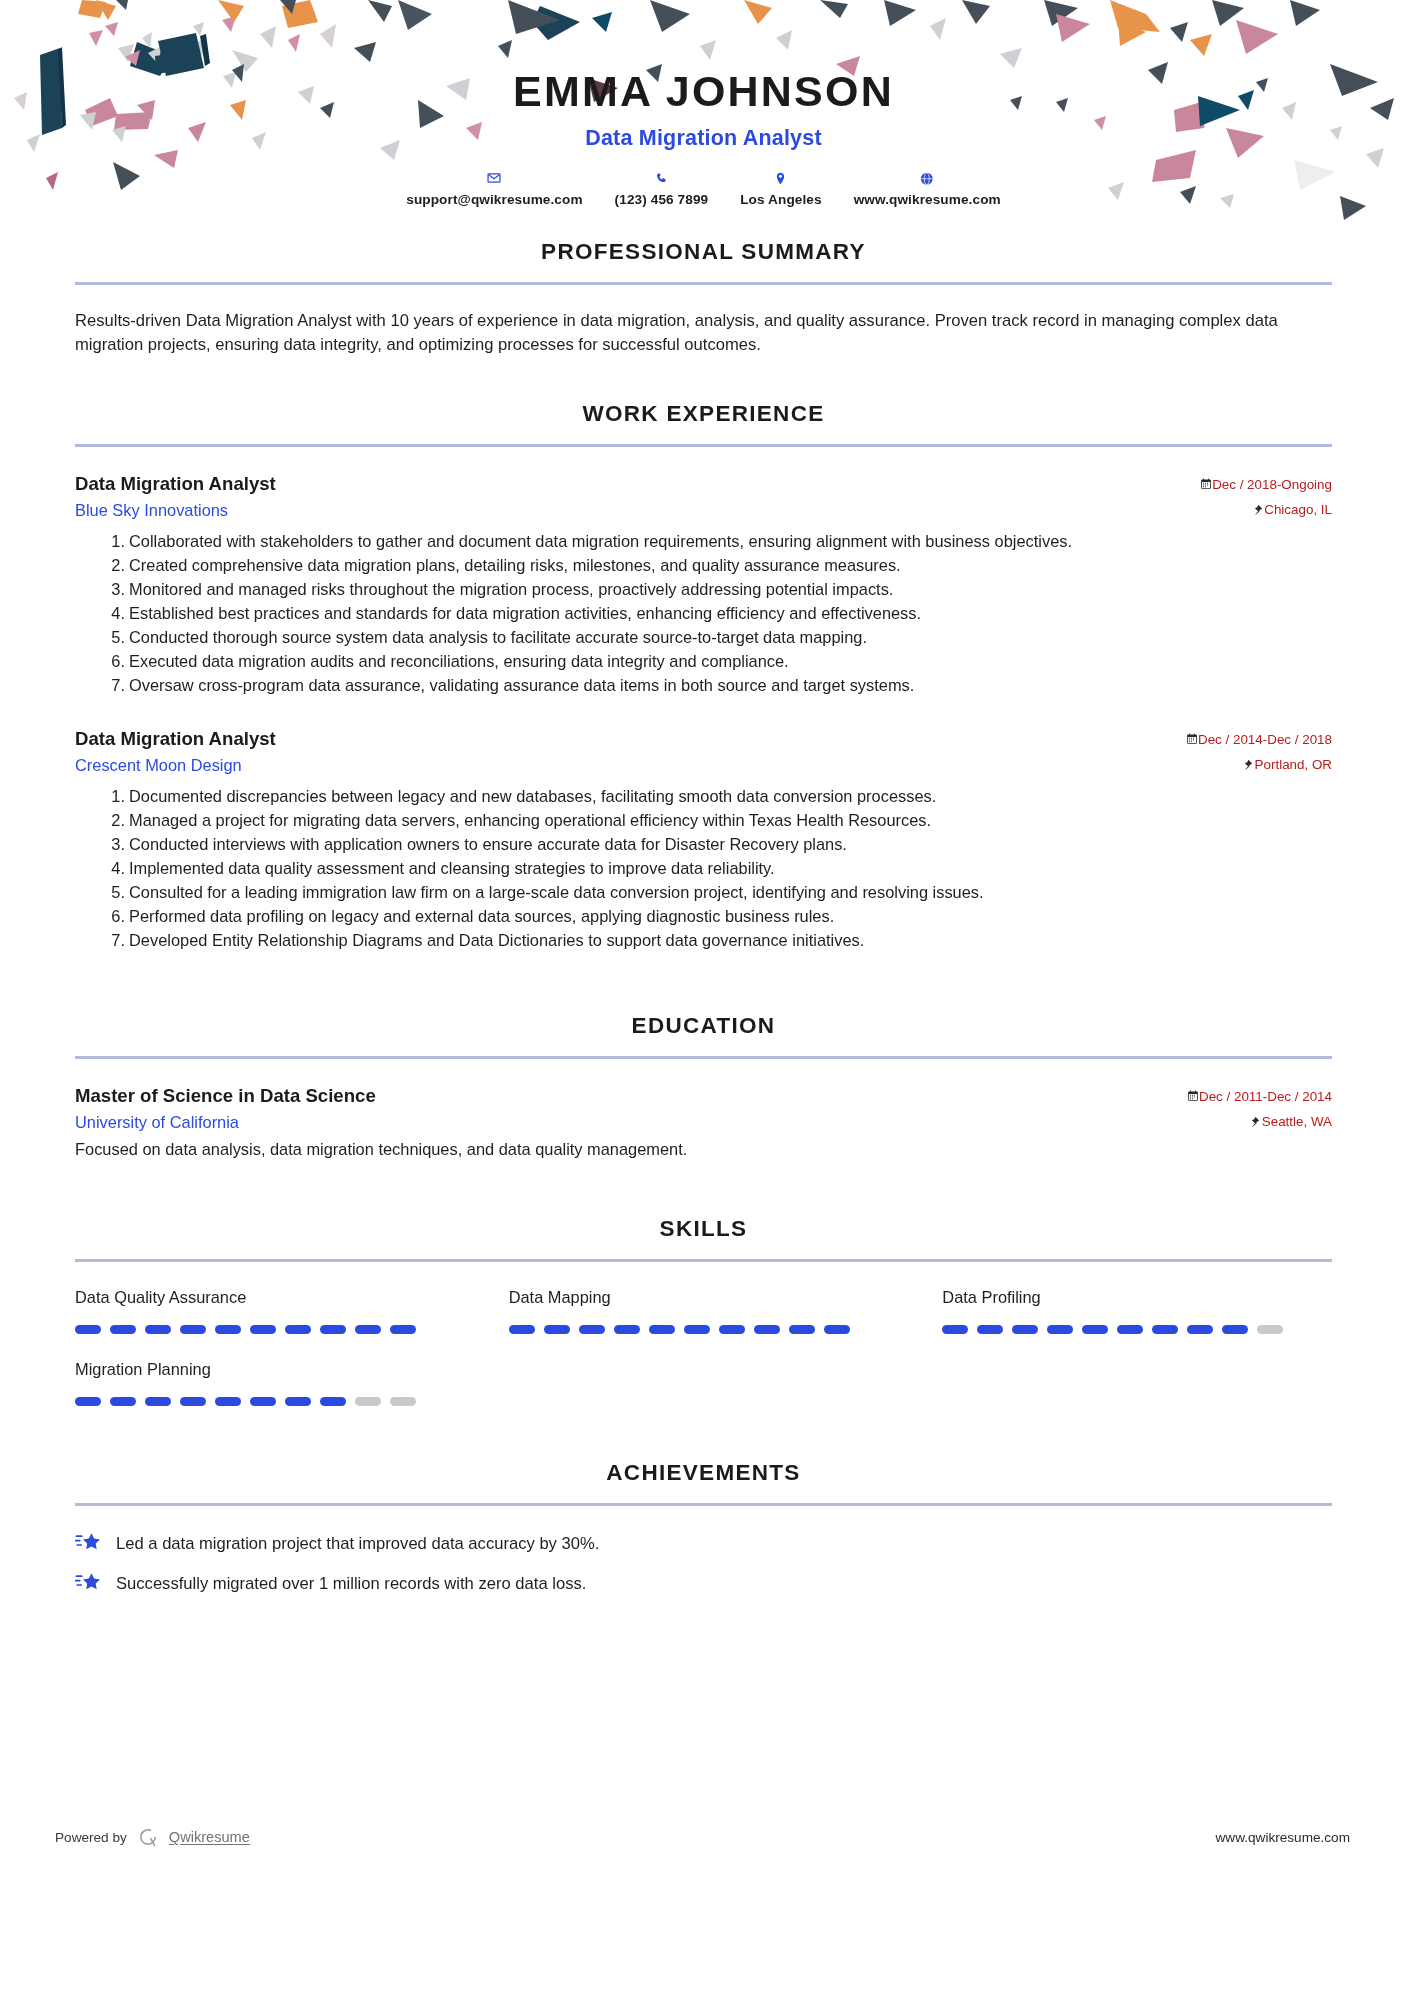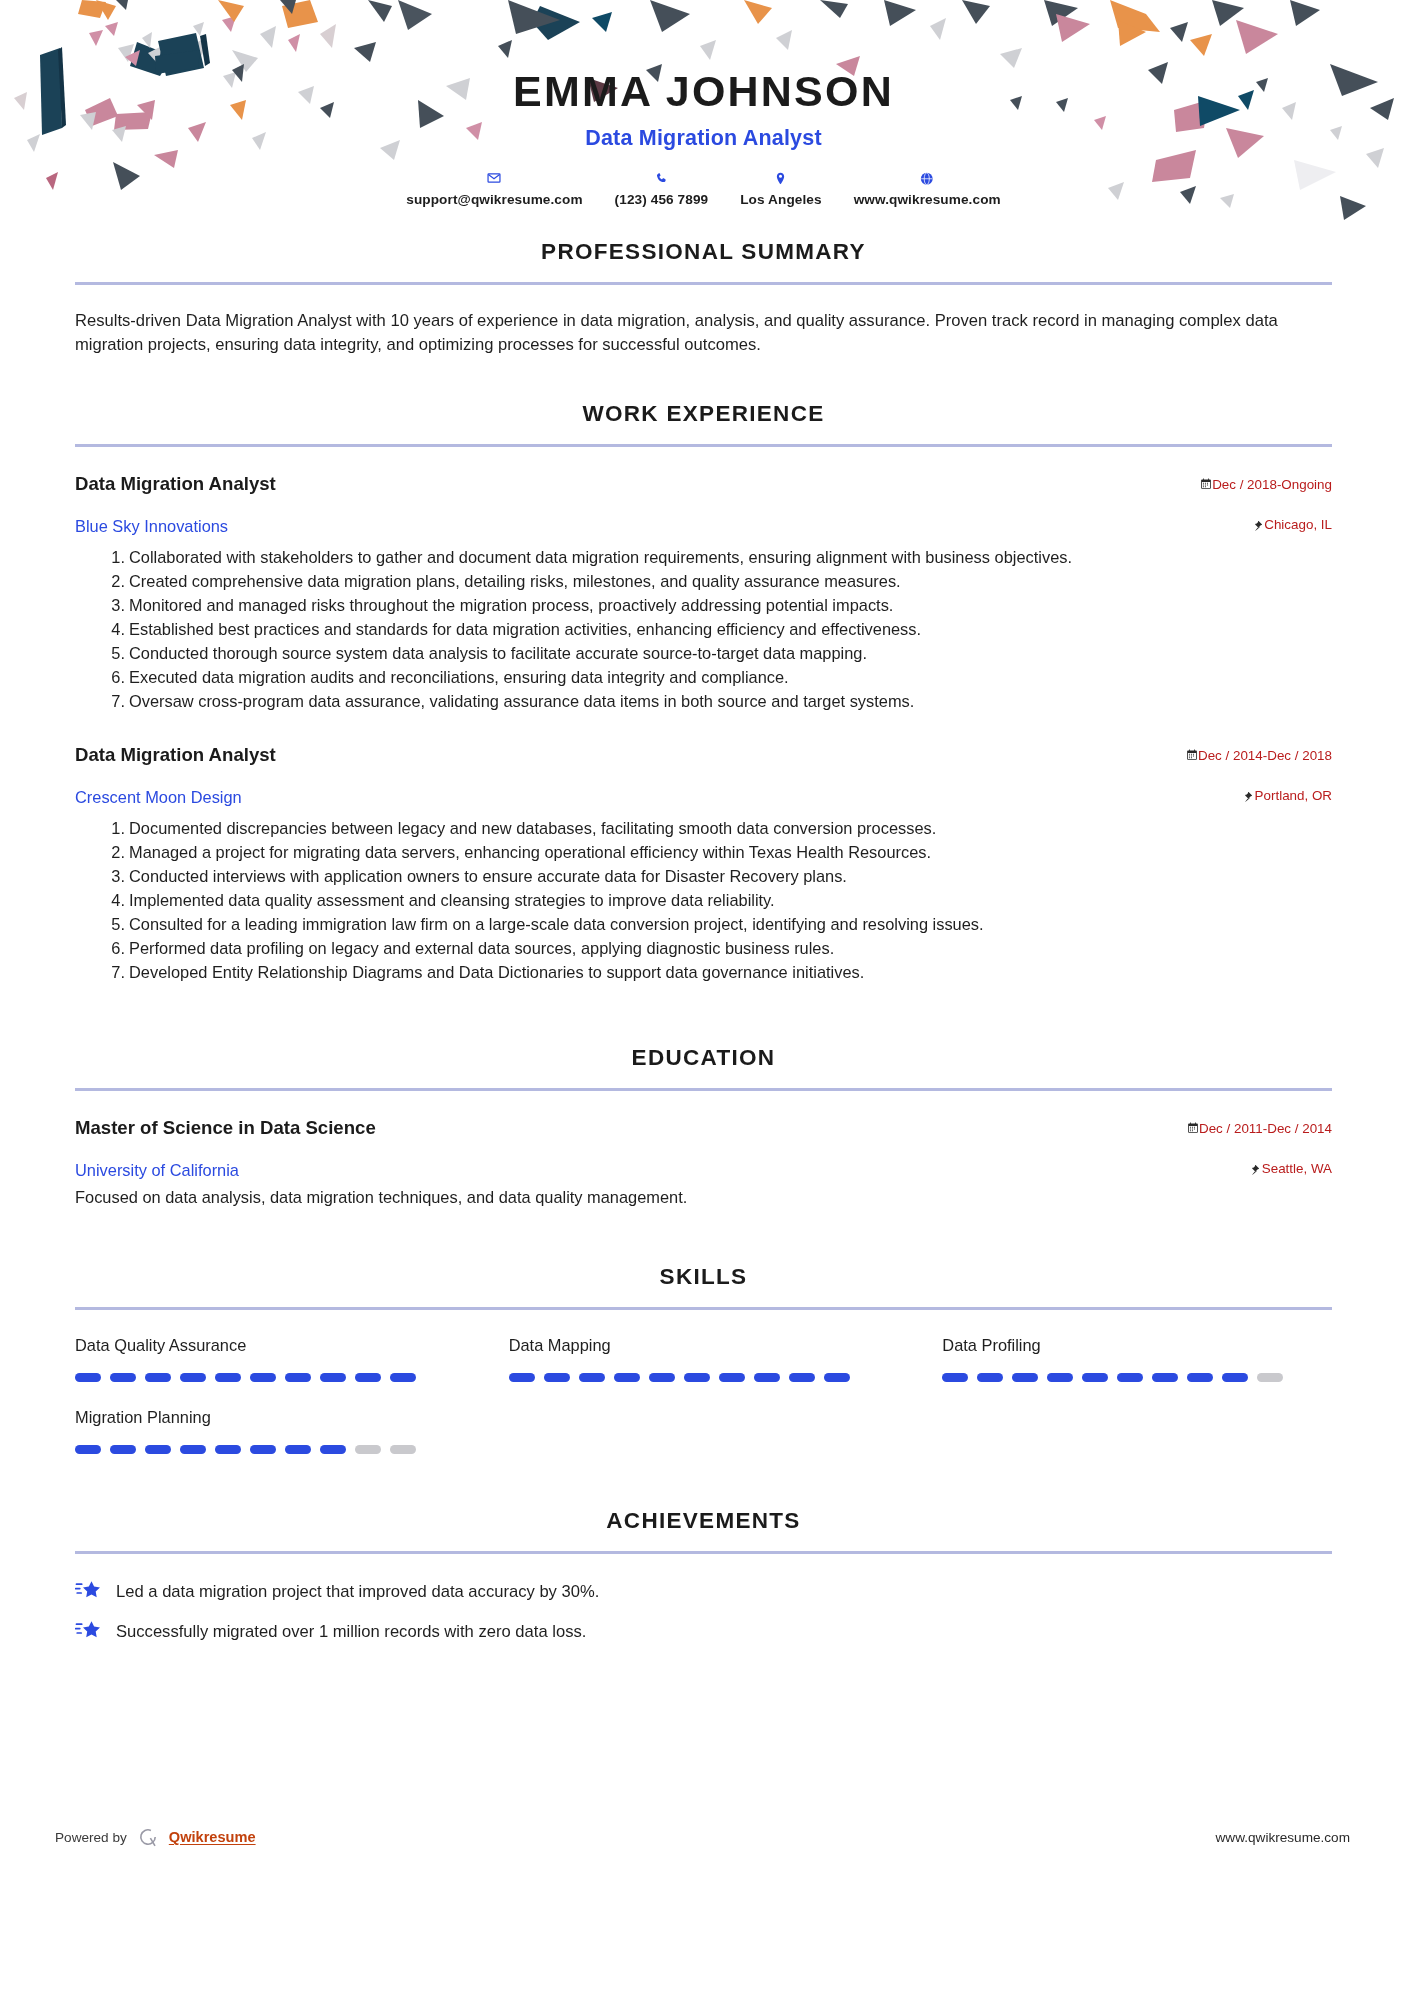--- a/index.html
+++ b/index.html
@@ -136,21 +136,21 @@
     color: #b91c1c;
     white-space: nowrap;
   }
   .entry-meta .ico {
     display: inline-flex;
     align-items: center;
     justify-content: center;
     width: 12px; height: 13px;
     color: #2a2a2a;
   }
-  .entry-meta.loc { margin-top: 22px; align-items: flex-end; }
+  .entry-meta.loc { margin-top: 7px; }
 
   .bullets {
     margin-top: 10px;
     padding-left: 32px;
     list-style: none;
     counter-reset: b;
   }
   .bullets li {
     counter-increment: b;
     position: relative;
@@ -244,22 +244,22 @@
     font-size: 13.6px;
     color: #3a3a3a;
   }
   .brand-mark {
     width: 26px; height: 26px;
     flex: 0 0 auto;
     color: #9a9aa6;
   }
   .brand-name {
     font-size: 14.6px;
-    font-weight: 700;
-    color: #c2410c;
+    font-weight: 400;
+    color: #737373;
     text-decoration: underline;
     text-underline-offset: 2px;
   }
   .footer-url {
     font-size: 13.6px;
     color: #2a2a2a;
   }
 
   .sec-sp-summary { margin-top: 32px; }
   .sec-sp-work    { margin-top: 45px; }

